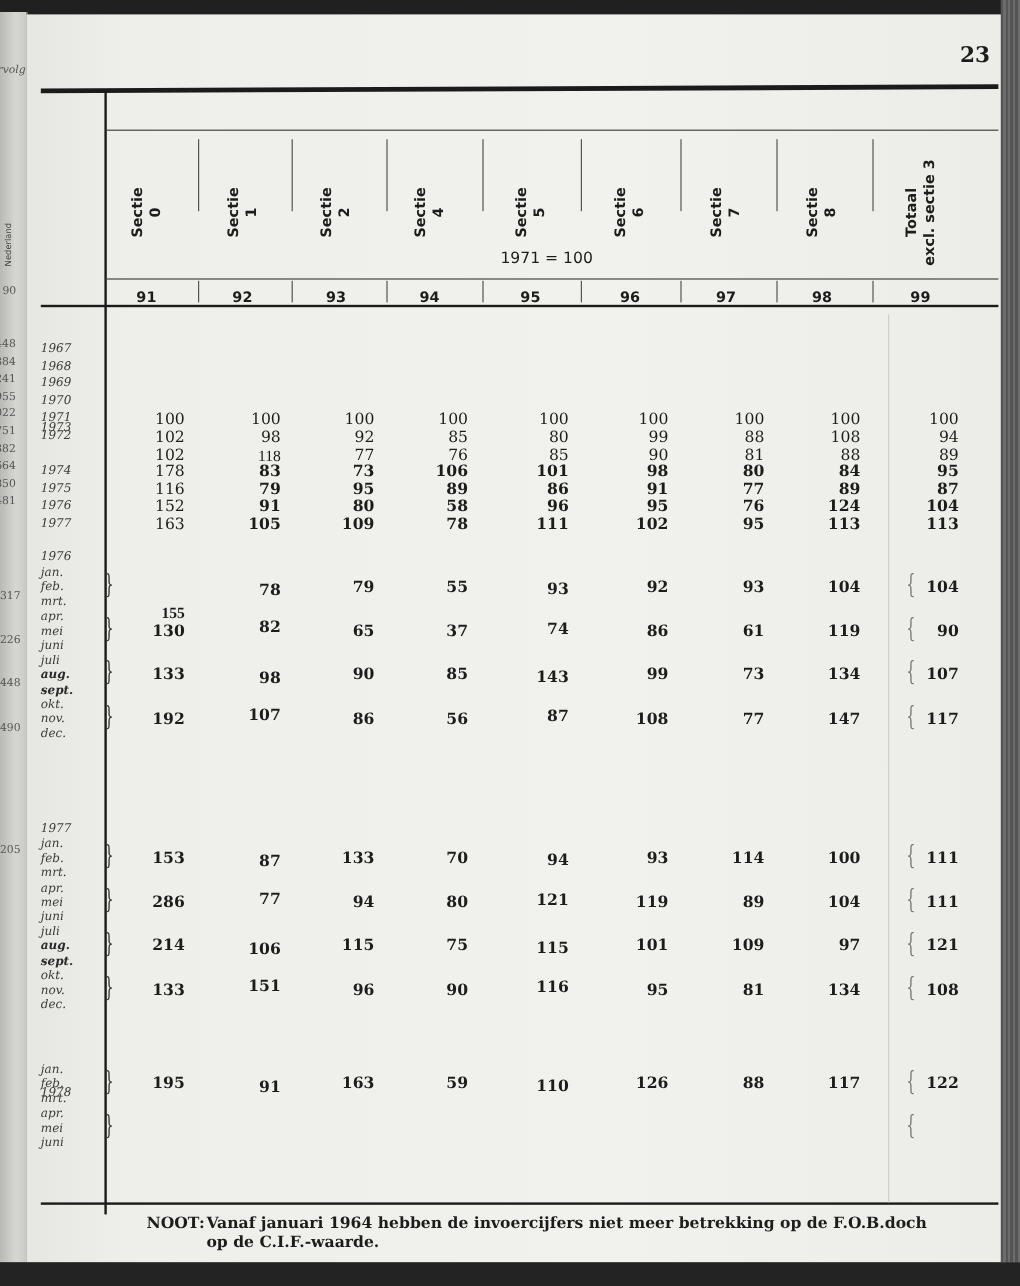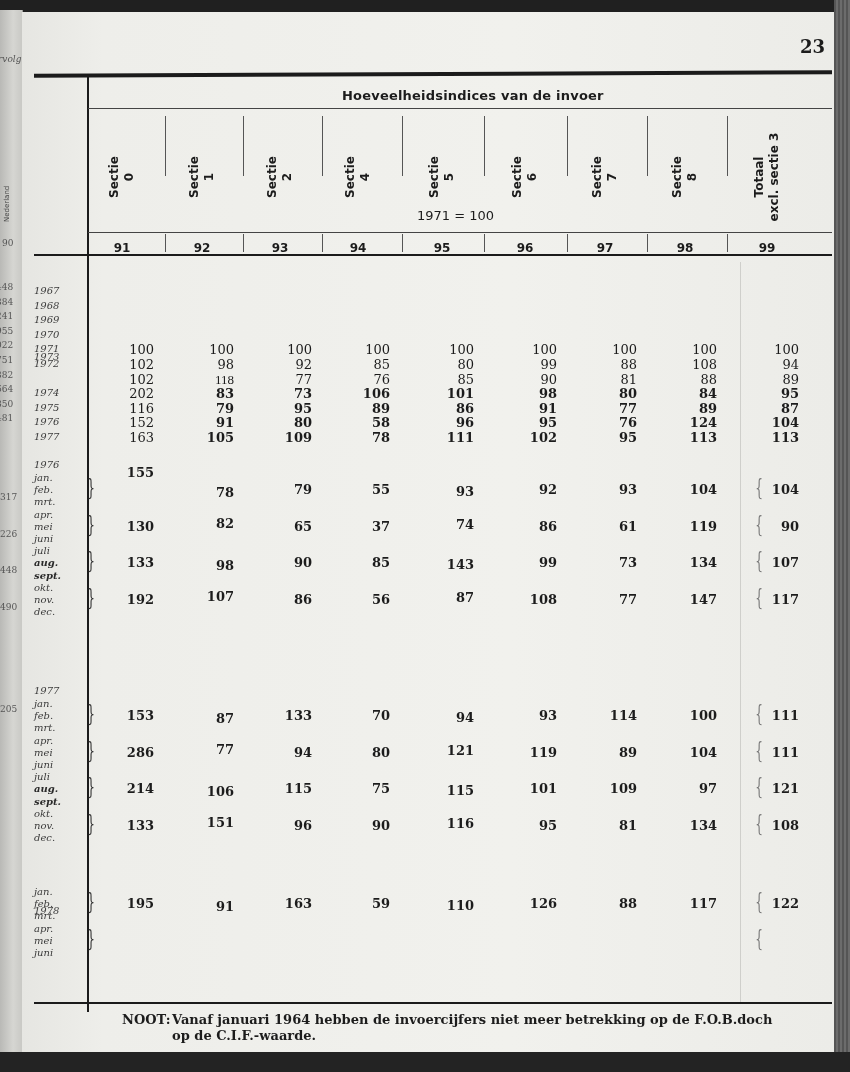--- a/index.html
+++ b/index.html
@@ -90,21 +90,20 @@
 <div class="page">
   <div class="page-number">23</div>
   <div class="rule-thick"></div>
 
   <div class="vline" style="left:65px; top:64px; height:936px;"></div>
   <div class="hline" style="left:66px; top:96px; width:744px;"></div>
   <div class="hline" style="left:66px; top:220px; width:744px;"></div>
   <div class="hline heavy" style="left:12px; top:242px; width:798px;"></div>
   <div class="hline heavy" style="left:12px; top:990px; width:798px;"></div>
 
-  <div class="group-header">Hoeveelheidsindices van de invoer</div>
   <div class="base-label">1971 = 100</div>
 
   <div id="col-heads">
       <div class="col-head" style="left: 60px;">
         <div class="rot">
           <span>Sectie</span>
           <span>0</span>
         </div>
       </div>
       <div class="col-num" style="left: 60px;">91</div>
@@ -269,21 +268,21 @@
       <div class="cell" style="top: 346px; left: 727px;">94</div>
       <div class="cell" style="top: 360.6px; left: 82px;">102</div>
       <div class="cell" style="top: 360.6px; left: 162px; font-family: Liberation Serif, serif;">118</div>
       <div class="cell" style="top: 360.6px; left: 240px;">77</div>
       <div class="cell" style="top: 360.6px; left: 318px;">76</div>
       <div class="cell" style="top: 360.6px; left: 402px;">85</div>
       <div class="cell" style="top: 360.6px; left: 485px;">90</div>
       <div class="cell" style="top: 360.6px; left: 565px;">81</div>
       <div class="cell" style="top: 360.6px; left: 645px;">88</div>
       <div class="cell" style="top: 360.6px; left: 727px;">89</div>
-      <div class="cell" style="top: 375.2px; left: 82px;">202</div>
+      <div class="cell" style="top: 375.2px; left: 82px;">178</div>
       <div class="cell bold" style="top: 375.2px; left: 162px;">83</div>
       <div class="cell bold" style="top: 375.2px; left: 240px;">73</div>
       <div class="cell bold" style="top: 375.2px; left: 318px;">106</div>
       <div class="cell bold" style="top: 375.2px; left: 402px;">101</div>
       <div class="cell bold" style="top: 375.2px; left: 485px;">98</div>
       <div class="cell bold" style="top: 375.2px; left: 565px;">80</div>
       <div class="cell bold" style="top: 375.2px; left: 645px;">84</div>
       <div class="cell bold" style="top: 375.2px; left: 727px;">95</div>
       <div class="cell" style="top: 389.8px; left: 82px;">116</div>
       <div class="cell bold" style="top: 389.8px; left: 162px;">79</div>
@@ -305,21 +304,21 @@
       <div class="cell bold" style="top: 404.4px; left: 727px;">104</div>
       <div class="cell" style="top: 419px; left: 82px;">163</div>
       <div class="cell bold" style="top: 419px; left: 162px;">105</div>
       <div class="cell bold" style="top: 419px; left: 240px;">109</div>
       <div class="cell bold" style="top: 419px; left: 318px;">78</div>
       <div class="cell bold" style="top: 419px; left: 402px;">111</div>
       <div class="cell bold" style="top: 419px; left: 485px;">102</div>
       <div class="cell bold" style="top: 419px; left: 565px;">95</div>
       <div class="cell bold" style="top: 419px; left: 645px;">113</div>
       <div class="cell bold" style="top: 419px; left: 727px;">113</div>
-      <div class="cell bold" style="top: 454px; left: 82px;">155</div>
+      <div class="cell bold" style="top: 492px; left: 82px; font-family: Liberation Serif, serif;">155</div>
       <div class="cell bold" style="top: 474px; left: 162px;">78</div>
       <div class="cell bold" style="top: 471px; left: 240px;">79</div>
       <div class="cell bold" style="top: 471px; left: 318px;">55</div>
       <div class="cell bold" style="top: 473px; left: 402px;">93</div>
       <div class="cell bold" style="top: 471px; left: 485px;">92</div>
       <div class="cell bold" style="top: 471px; left: 565px;">93</div>
       <div class="cell bold" style="top: 471px; left: 645px;">104</div>
       <div class="cell bold" style="top: 471px; left: 727px;">104</div>
       <div class="cell bold" style="top: 507.6px; left: 82px;">130</div>
       <div class="cell bold" style="top: 504.6px; left: 162px;">82</div>

